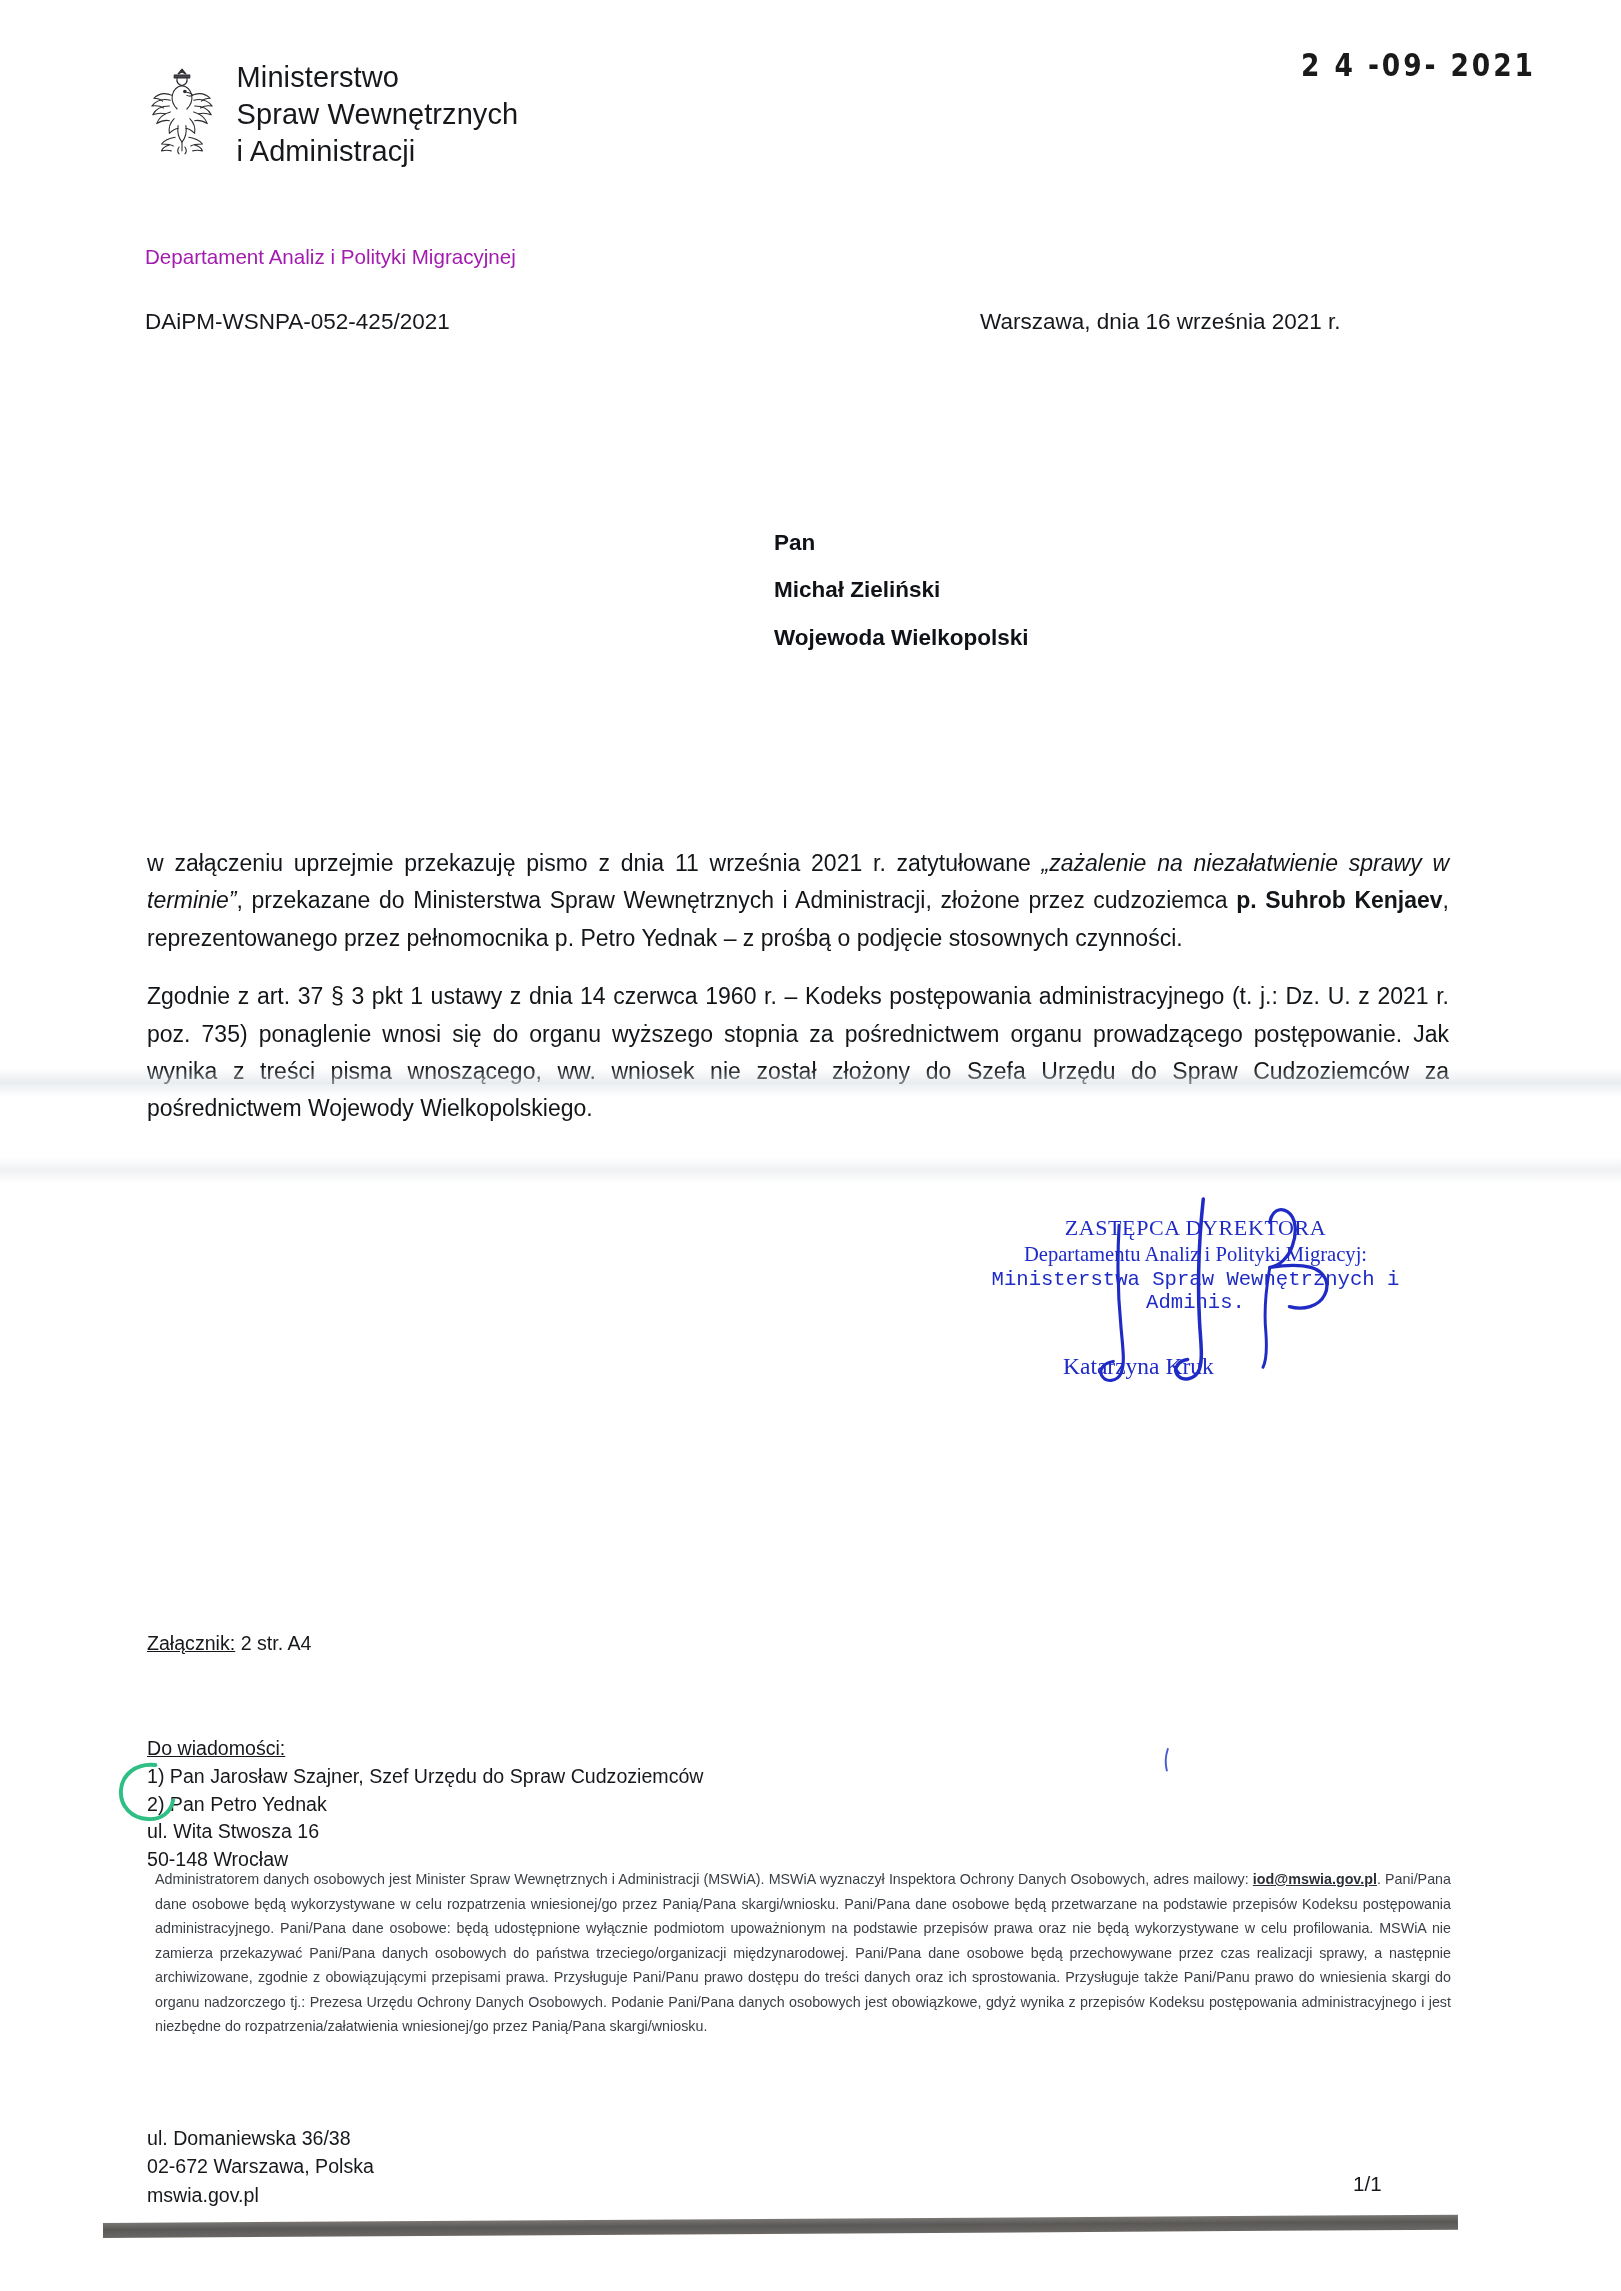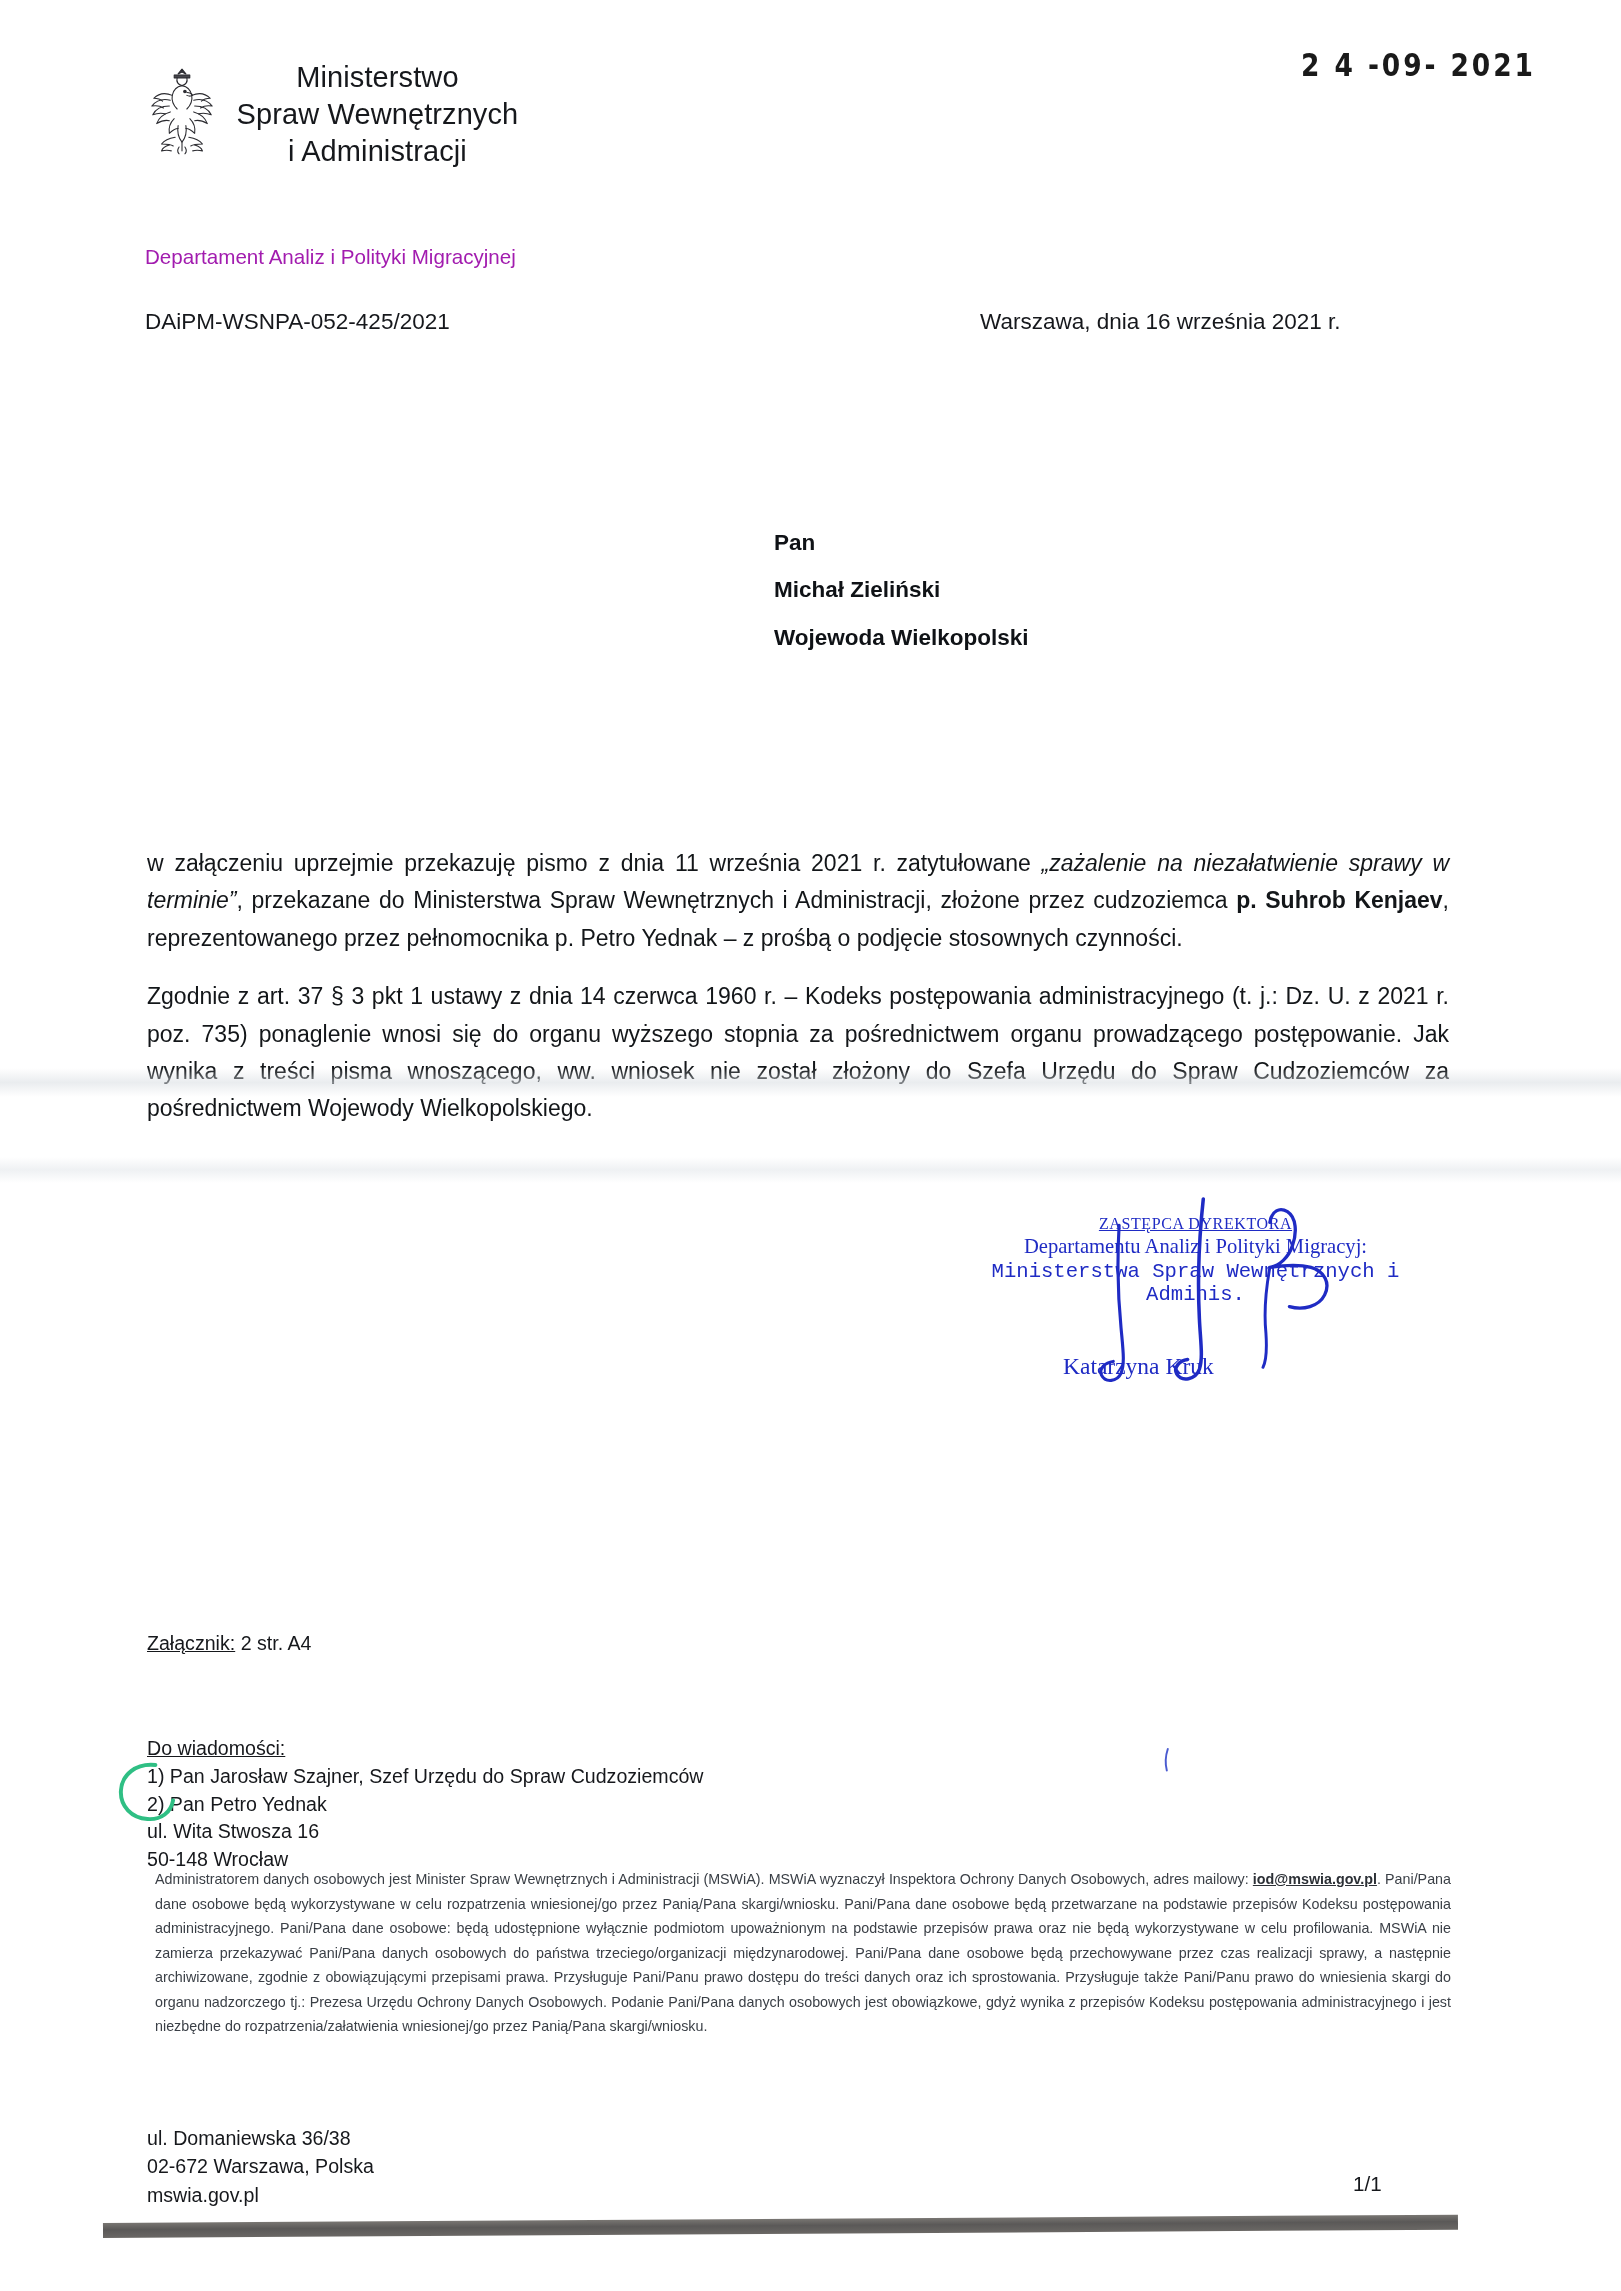--- a/index.html
+++ b/index.html
@@ -49,21 +49,20 @@
     gap: 17.6px;
   }
   .eagle { width: 74px; height: 92px; flex: 0 0 auto; margin-top: 3.9px; }
   .ministry-name {
     font-size: 29px;
     line-height: 1.27;
     color: #16181c;
     font-weight: 400;
     white-space: pre-line;
     letter-spacing: 0.1px;
-    text-align: center;
   }
   .dept-line {
     position: absolute;
     left: 145px;
     top: 245px;
     font-size: 20.6px;
     color: #a21caf;
   }
   .ref-no {
     position: absolute;
@@ -110,21 +109,21 @@
   .sig-block {
     position: absolute;
     left: 965px;
     top: 1215px;
     width: 461px;
     color: #1f2bc4;
     font-family: "Liberation Serif", serif;
     text-align: center;
     pointer-events: none;
   }
-  .sig-l1 { font-size: 16px; letter-spacing: 0.6px; text-decoration: underline; }
+  .sig-l1 { font-size: 22px; letter-spacing: 0.6px; }
   .sig-l2 { font-size: 20.6px; margin-top: 2px; }
   .sig-l3 { font-size: 20.6px; margin-top: 2px; font-family: Liberation Mono, monospace; }
   .sig-name {
     position: absolute;
     left: 1063px;
     top: 1353px;
     width: 294px;
     text-align: left;
     color: #1f2bc4;
     font-family: "Liberation Serif", serif;

